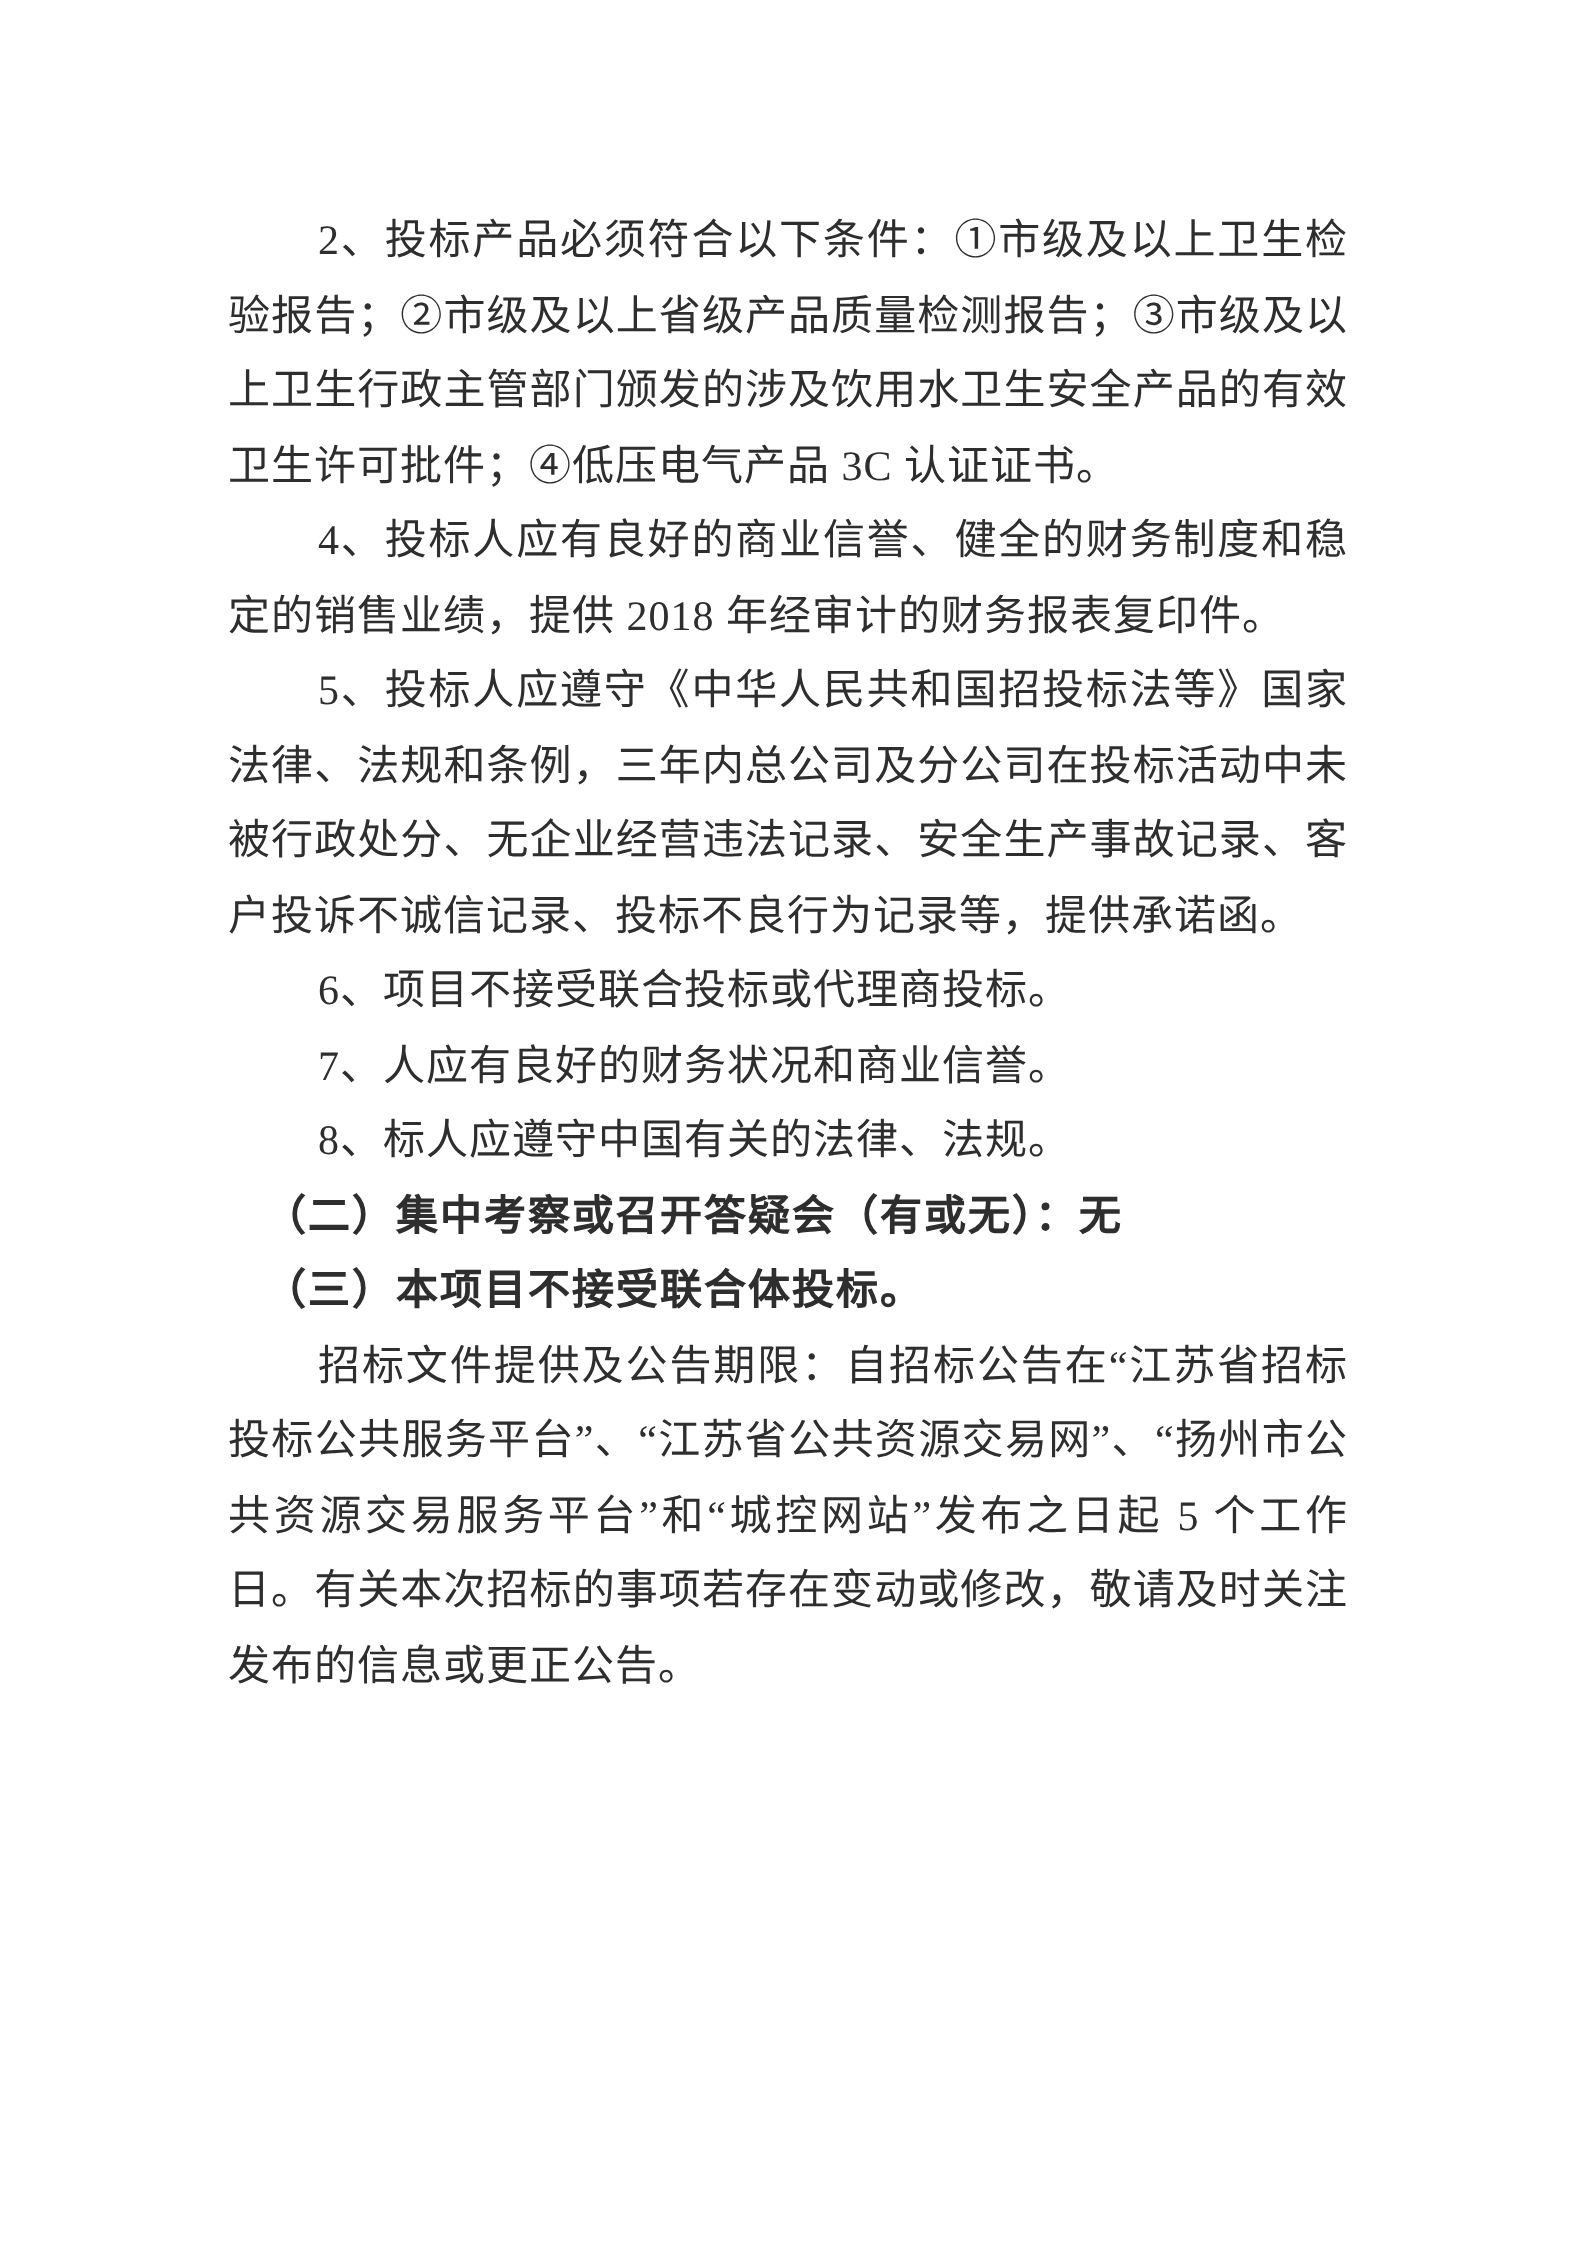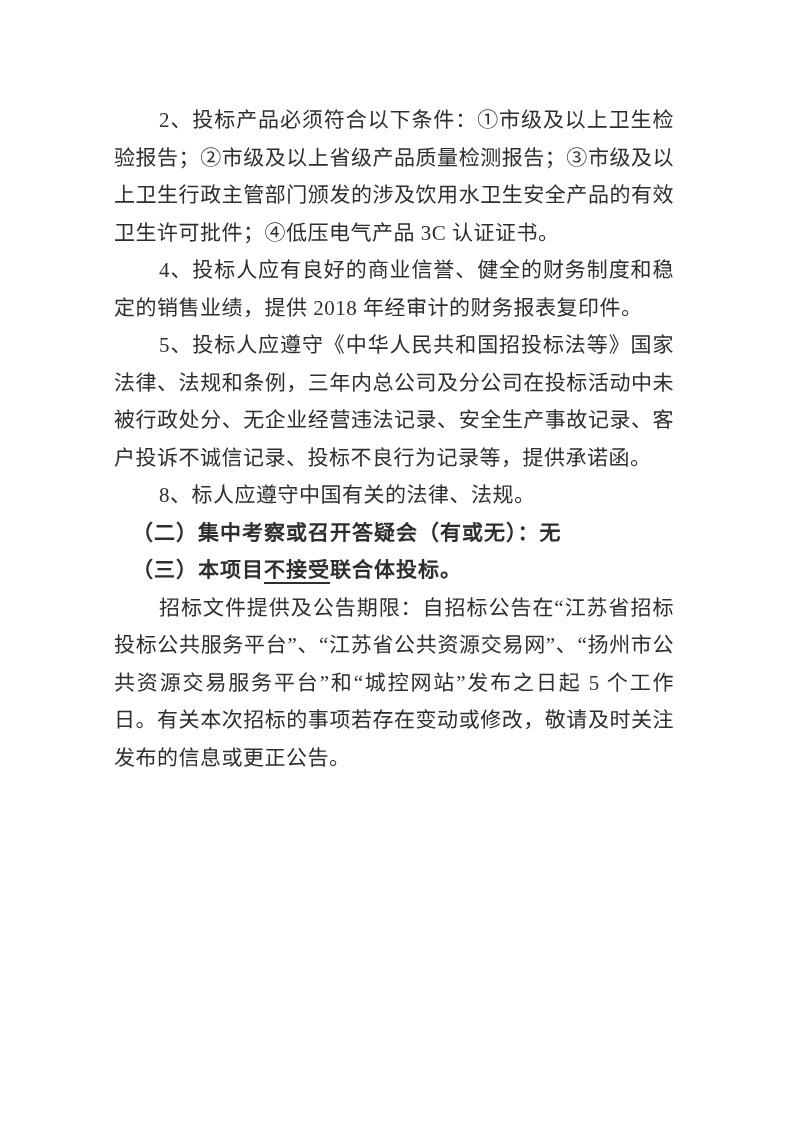--- a/index.html
+++ b/index.html
@@ -35,32 +35,33 @@
     letter-spacing: 1px;
   }
   .para.heading {
     font-family: "Liberation Sans", "DejaVu Sans", sans-serif;
     font-weight: bold;
     text-indent: 25px;
     text-align: left;
     letter-spacing: 1px;
   }
   .underline-seg {
-    text-decoration: underline;
     text-underline-offset: 5px;
     text-decoration-thickness: 1.5px;
     text-align: center;
   }
 </style>
 </head>
 <body>
 
 <div class="page">
   <p class="para">2、投标产品必须符合以下条件：①市级及以上卫生检验报告；②市级及以上省级产品质量检测报告；③市级及以上卫生行政主管部门颁发的涉及饮用水卫生安全产品的有效卫生许可批件；④低压电气产品 3C 认证证书。</p>
   <p class="para">4、投标人应有良好的商业信誉、健全的财务制度和稳定的销售业绩，提供 2018 年经审计的财务报表复印件。</p>
   <p class="para">5、投标人应遵守《中华人民共和国招投标法等》国家法律、法规和条例，三年内总公司及分公司在投标活动中未被行政处分、无企业经营违法记录、安全生产事故记录、客户投诉不诚信记录、投标不良行为记录等，提供承诺函。</p>
+  <p class="para">6、项目不接受联合投标或代理商投标。</p>
+  <p class="para">7、人应有良好的财务状况和商业信誉。</p>
   <p class="para">8、标人应遵守中国有关的法律、法规。</p>
   <p class="para sub">（二）集中考察或召开答疑会（有或无）：无</p>
   <p class="para sub">
     <span>（三）本项目</span><span class="underline-seg">不接受</span><span>联合体投标。</span>
   </p>
   <p class="para">招标文件提供及公告期限：自招标公告在“江苏省招标投标公共服务平台”、“江苏省公共资源交易网”、“扬州市公共资源交易服务平台”和“城控网站”发布之日起 5 个工作日。有关本次招标的事项若存在变动或修改，敬请及时关注发布的信息或更正公告。</p>
 </div>
 
 </body></html>

